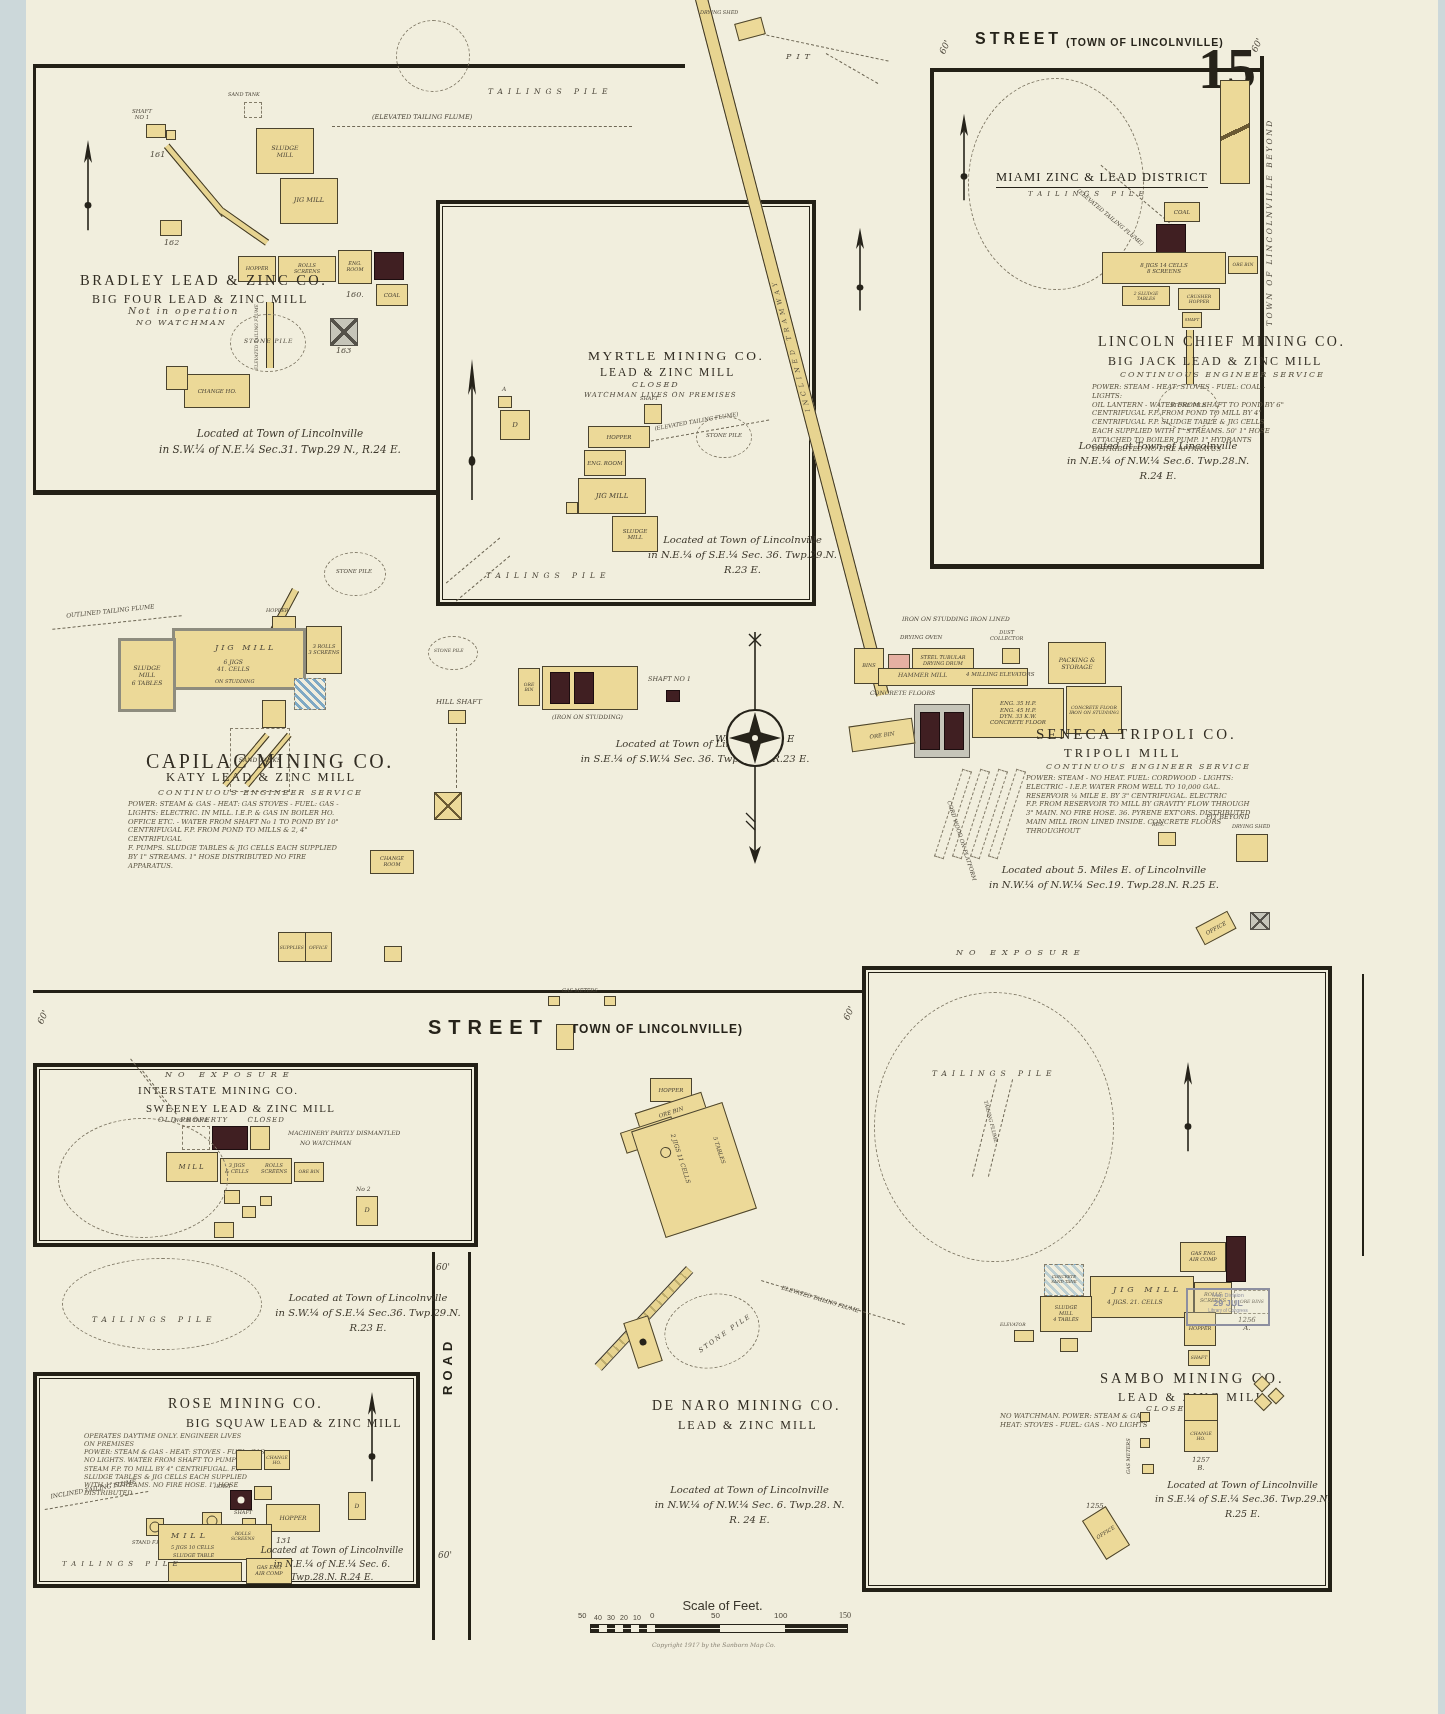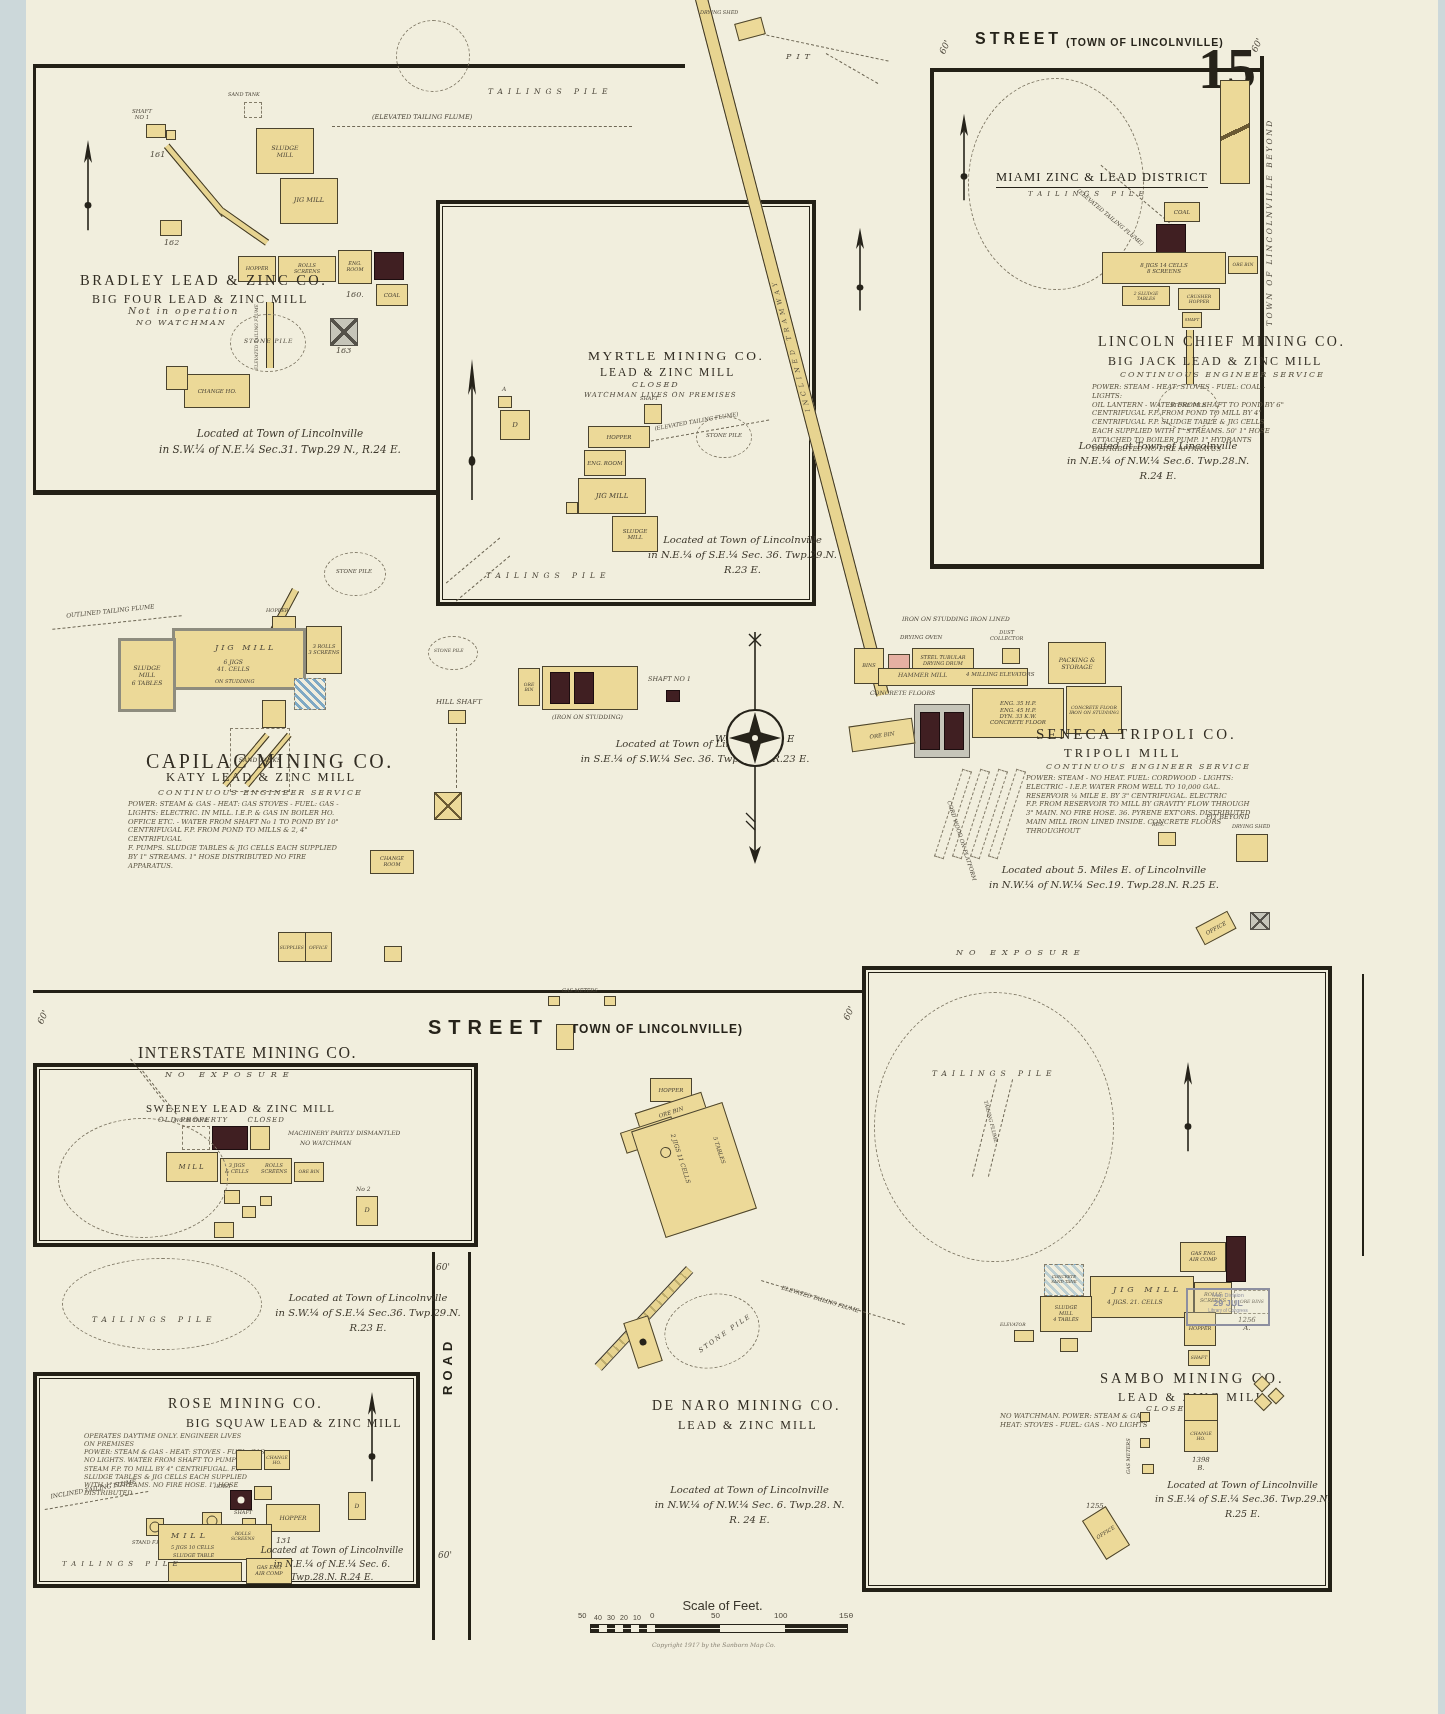--- a/index.html
+++ b/index.html
@@ -379,21 +379,21 @@
       <div class="blbl" style="font-size:5.5px">OFFICE</div>
     </div>
   <div class="crossg" style="position:absolute;left:1250px;top:912px;width:18px;height:16px;border:1px solid #55524a"></div>
 
   <div class="lbl" style="left:36px;top:1012px;font-size:9px;transform:rotate(-65deg)">60'</div>
   <div class="street" style="left:428px;top:1016px;font-size:20px;letter-spacing:7px">STREET</div>
   <div class="street" style="left:566px;top:1022px;font-size:12px;letter-spacing:1px">(TOWN OF LINCOLNVILLE)</div>
   <div class="lbl" style="left:842px;top:1008px;font-size:9px;transform:rotate(-65deg)">60'</div>
 
   <div class="lbl" style="left:165px;top:1070px;font-size:8px;letter-spacing:6px">NO EXPOSURE</div>
-  <div class="company" style="left:138px;top:1044px;font-size:16px;letter-spacing:1.5px">INTERSTATE MINING CO.</div>
+  <div class="company" style="left:138px;top:1084px;font-size:11px;letter-spacing:1.5px">INTERSTATE MINING CO.</div>
   <div class="mill" style="left:146px;top:1102px;font-size:11px;letter-spacing:1.5px">SWEENEY LEAD &amp; ZINC MILL</div>
   <div class="lbl" style="left:158px;top:1116px;font-size:7px;letter-spacing:1px;white-space:pre">OLD PROPERTY      CLOSED</div>
   <div class="lbl" style="left:174px;top:1118px;font-size:5px">WOOD TANK</div>
   <div class="dashed" style="left:182px;top:1126px;width:28px;height:24px"></div>
   <div class="bldg darkb" style="left:212px;top:1126px;width:36px;height:24px"></div>
   <div class="bldg" style="left:250px;top:1126px;width:20px;height:24px"></div>
   <div class="bldg" style="left:166px;top:1152px;width:52px;height:30px">
       <div class="blbl" style="font-size:7px;letter-spacing:2px">MILL</div>
     </div>
   <div class="bldg" style="left:220px;top:1158px;width:72px;height:26px">
@@ -520,21 +520,21 @@
 
   <div class="loc" style="left:650px;top:1596px;width:145px;font-size:13px;font-style:normal;font-family:'Liberation Sans',sans-serif;color:#3a362c">Scale of Feet.</div>
   <div class="lbl" style="left:578px;top:1612px;font-size:7.5px;font-style:normal;font-family:'Liberation Sans',sans-serif">50</div>
   <div class="lbl" style="left:594px;top:1614px;font-size:7px;font-style:normal;font-family:'Liberation Sans',sans-serif">40</div>
   <div class="lbl" style="left:607px;top:1614px;font-size:7px;font-style:normal;font-family:'Liberation Sans',sans-serif">30</div>
   <div class="lbl" style="left:620px;top:1614px;font-size:7px;font-style:normal;font-family:'Liberation Sans',sans-serif">20</div>
   <div class="lbl" style="left:633px;top:1614px;font-size:7px;font-style:normal;font-family:'Liberation Sans',sans-serif">10</div>
   <div class="lbl" style="left:650px;top:1611px;font-size:8px;font-style:normal;font-family:'Liberation Sans',sans-serif">0</div>
   <div class="lbl" style="left:711px;top:1611px;font-size:8px;font-style:normal;font-family:'Liberation Sans',sans-serif">50</div>
   <div class="lbl" style="left:774px;top:1611px;font-size:8px;font-style:normal;font-family:'Liberation Sans',sans-serif">100</div>
-  <div class="lbl" style="left:839px;top:1611px;font-size:8px;font-style:normal;font-family:Liberation Mono, monospace">150</div>
+  <div class="lbl" style="left:839px;top:1611px;font-size:8px;font-style:normal;font-family:Liberation Serif, serif">150</div>
   <div class="scalebar" style="left:590px;top:1624px;width:258px">
     <div style="position:absolute;left:0;top:0;bottom:0;width:64px;background:repeating-linear-gradient(90deg,#26231a 0 8px,#f1eedd 8px 16px)"></div>
     <div style="position:absolute;left:64px;top:0;bottom:0;right:0;background:repeating-linear-gradient(90deg,#26231a 0 65px,#f1eedd 65px 130px)"></div>
     <div style="position:absolute;left:0;right:0;top:3px;height:1px;background:#f1eedd"></div>
   </div>
   <div class="lbl" style="left:652px;top:1642px;font-size:6px;color:#8a8475">Copyright 1917 by the Sanborn Map Co.</div>
 
   <div class="lbl" style="left:956px;top:948px;font-size:8px;letter-spacing:6px">NO EXPOSURE</div>
   <div class="dashed ell" style="left:874px;top:992px;width:240px;height:270px"></div>
   <div class="lbl sp" style="left:932px;top:1070px;font-size:7.5px">TAILINGS PILE</div>
@@ -589,21 +589,21 @@
 HEAT: STOVES - FUEL: GAS - NO LIGHTS</div>
   <div class="bldg" style="left:1140px;top:1412px;width:10px;height:10px"></div>
   <div class="bldg" style="left:1140px;top:1438px;width:10px;height:10px"></div>
   <div class="bldg" style="left:1142px;top:1464px;width:12px;height:10px"></div>
   <div class="lbl vert" style="left:1126px;top:1414px;font-size:5px;height:60px">GAS METERS</div>
   <div class="bldg" style="left:1184px;top:1394px;width:34px;height:58px;display:flex;flex-direction:column">
     <div style="flex:1"></div>
     <div style="flex:1.2;border-top:1px solid #4a432e;display:flex;align-items:center;justify-content:center;text-align:center;font-size:4.5px;font-style:italic;color:#443e32;white-space:pre-line">CHANGE
 HO.</div>
   </div>
-  <div class="lbl ml" style="left:1192px;top:1456px;font-size:7px;text-align:center">1398
+  <div class="lbl ml" style="left:1192px;top:1456px;font-size:7px;text-align:center">1257
 B.</div>
   <div class="stamp" style="left:1186px;top:1288px;width:80px;height:34px">
     <div style="font-size:5.5px;margin-top:2px">Map Division</div>
     <div style="font-size:9px;font-weight:bold">29 JUL</div>
     <div style="font-size:4.5px">Library of Congress</div>
   </div>
   <div class="bldg" style="left:1256px;top:1378px;width:12px;height:12px;transform:rotate(45deg)"></div>
   <div class="bldg" style="left:1270px;top:1390px;width:12px;height:12px;transform:rotate(45deg)"></div>
   <div class="bldg" style="left:1256px;top:1396px;width:14px;height:12px;transform:rotate(45deg)"></div>
   <div class="loc" style="left:1150px;top:1478px;width:185px;font-size:9.5px">Located at Town of Lincolnville

